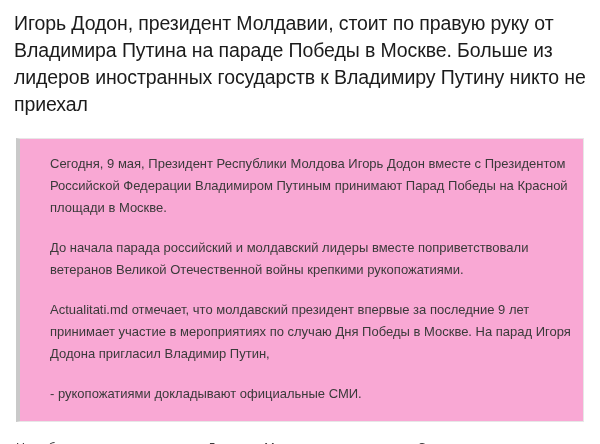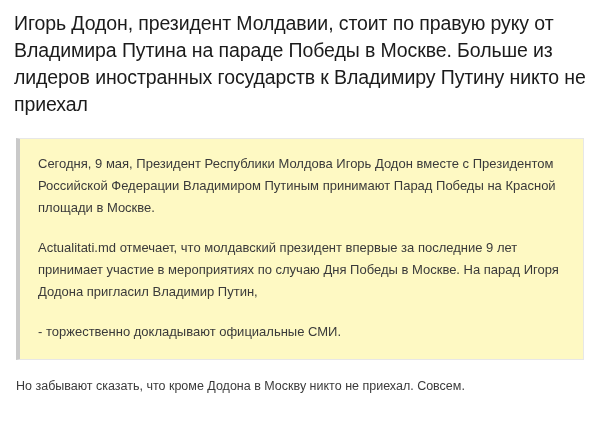--- a/index.html
+++ b/index.html
@@ -24,26 +24,26 @@
   .headline {
     font-size: 19.5px;
     line-height: 27px;
     color: #1b1b1b;
     font-weight: normal;
     margin: 0 0 20px 0;
     letter-spacing: -0.1px;
   }
   .quote-block {
     border-left: 4px solid #c9c9c9;
-    padding: 14px 12px 12px 18px;
+    padding: 14px 12px 12px 30px;
     margin: 0 2px 8px 2px;
     border-top: 1px solid #e7e7e7;
     border-right: 1px solid #e7e7e7;
     border-bottom: 1px solid #e7e7e7;
-    background: #fef9c3;
+    background: #f9a8d4;
   }
   .quote-block p {
     margin: 0 0 18px 0;
     font-size: 13px;
     line-height: 22px;
     color: #3a3a3a;
   }
   .quote-block p.last {
     margin-bottom: 4px;
   }
@@ -62,19 +62,20 @@
 </style>
 </head>
 <body>
 
 <div class="page">
 
   <h1 class="headline">Игорь Додон, президент Молдавии, стоит по правую руку от Владимира Путина на параде Победы в Москве. Больше из лидеров иностранных государств к Владимиру Путину никто не приехал</h1>
 
   <blockquote class="quote-block">
     <p>Сегодня, 9 мая, Президент Республики Молдова Игорь Додон вместе с Президентом Российской Федерации Владимиром Путиным принимают Парад Победы на Красной площади в Москве.</p>
+    <p class="link-purple">До начала парада российский и молдавский лидеры вместе  поприветствовали ветеранов Великой Отечественной войны крепкими  рукопожатиями.</p>
     <p>Actualitati.md отмечает, что молдавский президент  впервые за последние 9 лет принимает участие в мероприятиях по случаю  Дня Победы в Москве. На парад Игоря Додона пригласил Владимир Путин,</p>
-    <p class="link-blue last">- торжественно докладывают официальные СМИ.</p>
+    <p class="link-blue last">- рукопожатиями докладывают официальные СМИ.</p>
   </blockquote>
 
   <p class="footer-note">Но забывают сказать, что кроме Додона в Москву никто не приехал. Совсем.</p>
 
 </div>
 
 </body></html>

